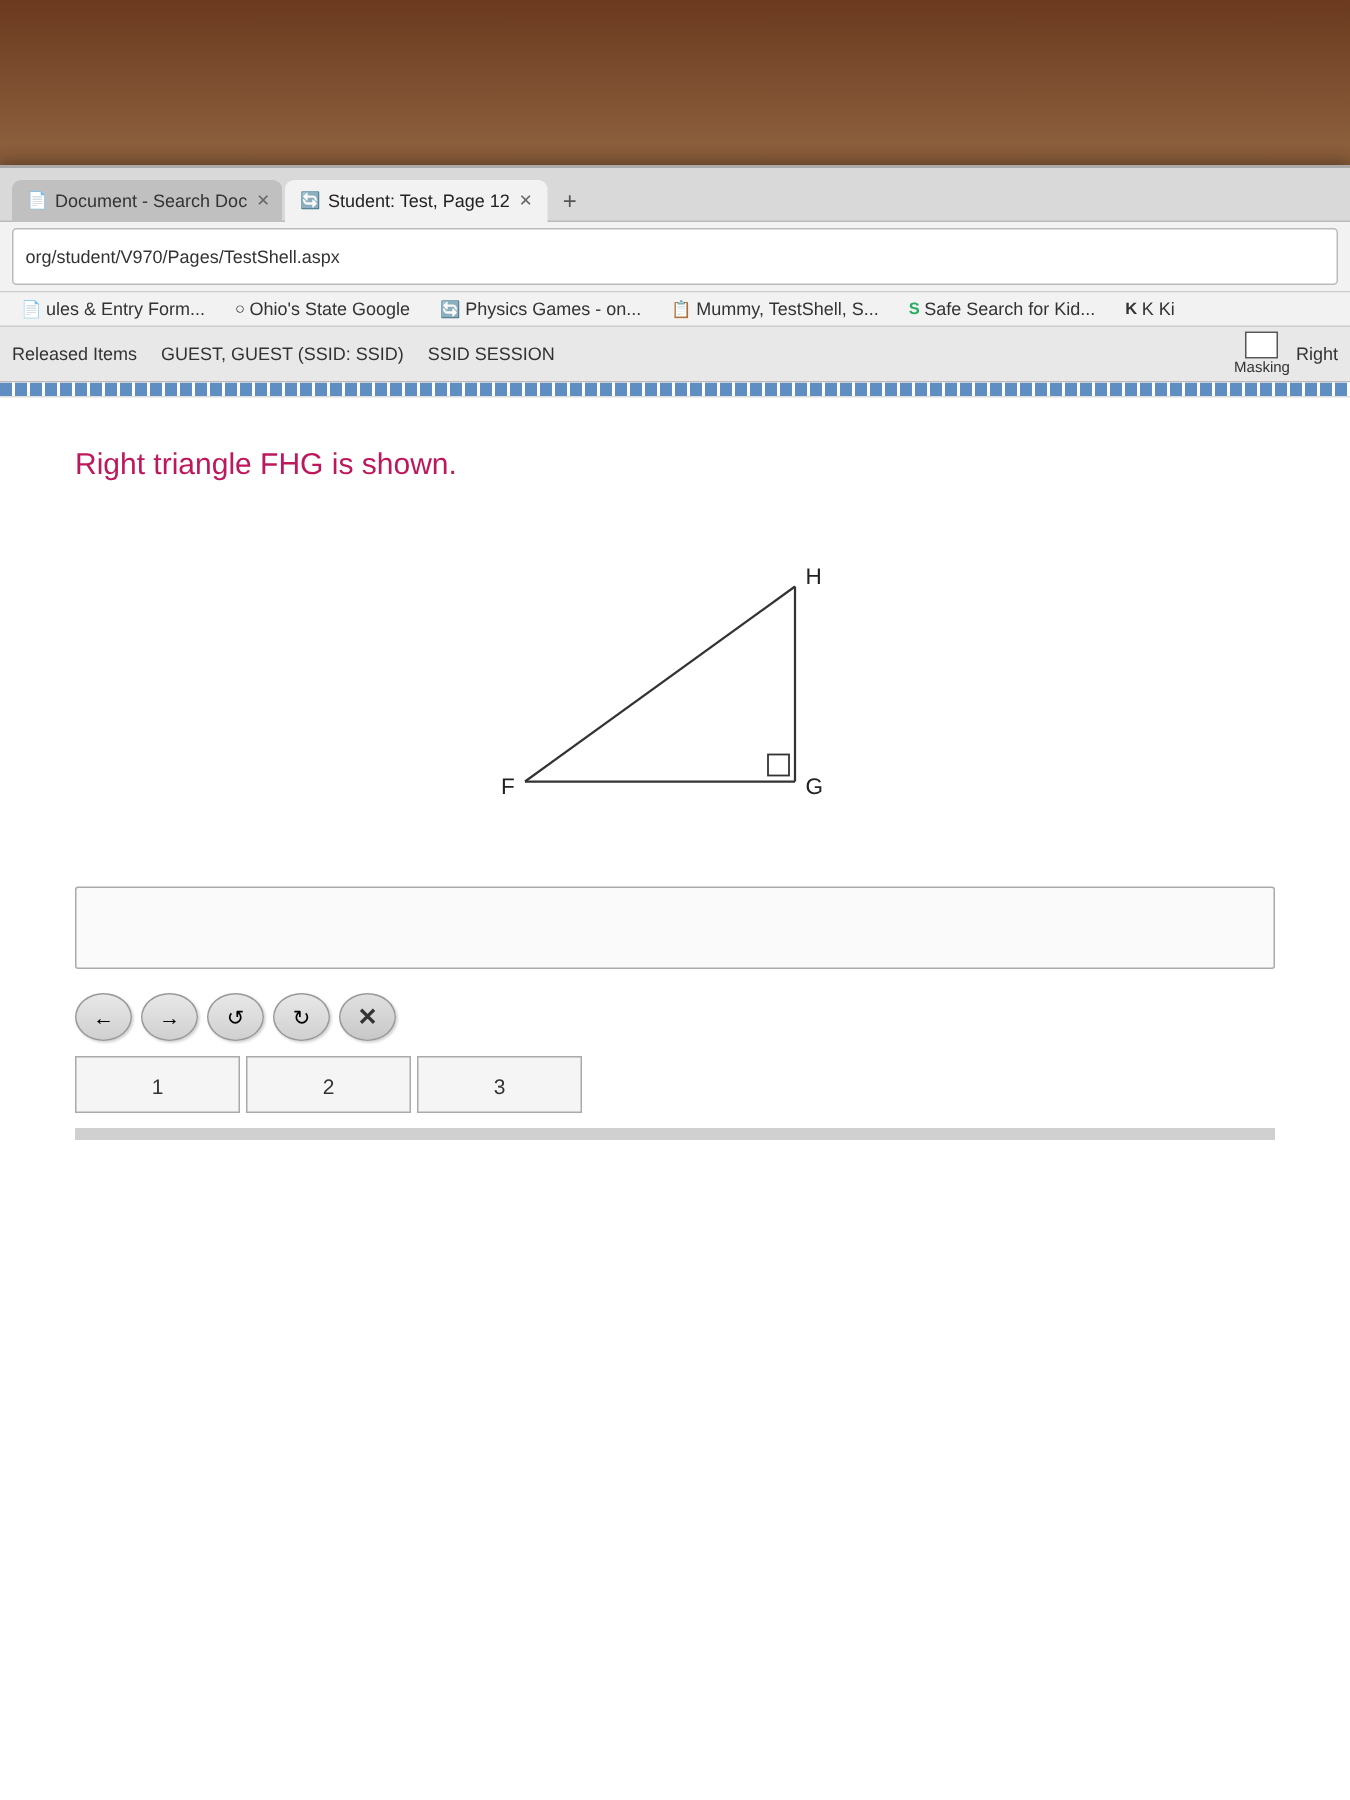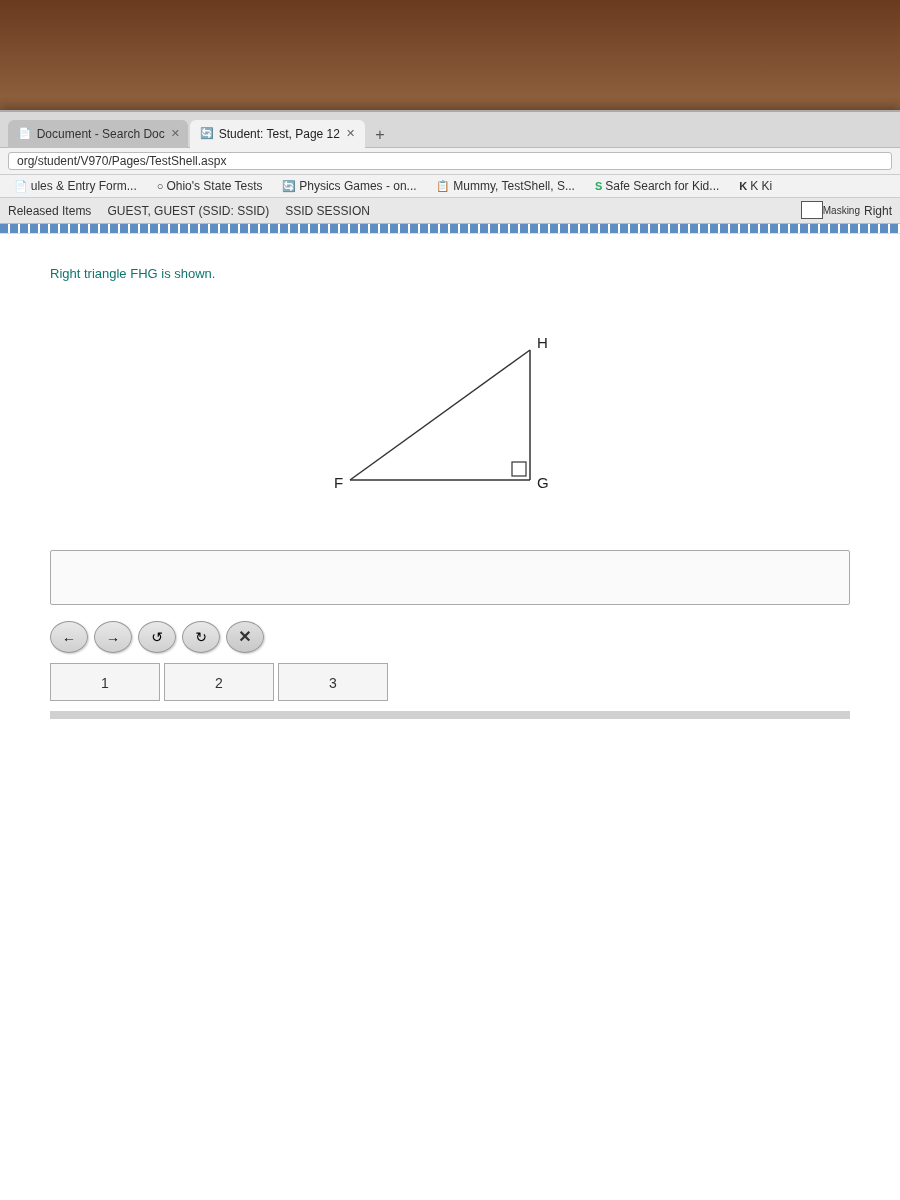--- a/index.html
+++ b/index.html
@@ -97,21 +97,21 @@
       background: #f2f2f2;
       border-bottom: 1px solid #ccc;
       padding: 4px 8px;
       display: flex;
       align-items: center;
       gap: 6px;
     }
 
     .address-bar {
       flex: 1;
-      height: 18px;
+      height: 38px;
       border: 1px solid #bbb;
       border-radius: 3px;
       padding: 0 8px;
       font-size: 12px;
       background: white;
       color: #333;
     }
 
     
     .bookmarks-bar {
@@ -154,21 +154,21 @@
 
     .test-nav-bar .nav-right {
       margin-left: auto;
       display: flex;
       align-items: center;
       gap: 8px;
     }
 
     .masking-btn {
       display: flex;
-      flex-direction: row;
+      flex-direction: column;
       align-items: center;
       font-size: 10px;
       cursor: pointer;
     }
 
     .masking-icon {
       width: 22px;
       height: 18px;
       border: 1px solid #555;
       background: #fff;
@@ -185,22 +185,22 @@
     }
 
     
     .main-content {
       padding: 30px 50px;
       background: #fff;
       min-height: 700px;
     }
 
     .question-text {
-      font-size: 13px;
-      color: #0f766e;
+      font-size: 20px;
+      color: #be185d;
       margin-bottom: 36px;
       line-height: 1.5;
     }
 
     
     .diagram-container {
       display: flex;
       justify-content: center;
       margin: 20px 0 30px 0;
     }
@@ -319,21 +319,21 @@
     <input class="address-bar" type="text" value="org/student/V970/Pages/TestShell.aspx" style="">
   </div>
 
   <div class="bookmarks-bar">
     <div class="bookmark-item">
       <span class="bookmark-favicon">📄</span>
       <span>ules &amp; Entry Form...</span>
     </div>
     <div class="bookmark-item">
       <span class="bookmark-favicon">○</span>
-      <span>Ohio's State Tests</span>
+      <span>Ohio's State Google</span>
     </div>
     <div class="bookmark-item">
       <span class="bookmark-favicon">🔄</span>
       <span>Physics Games - on...</span>
     </div>
     <div class="bookmark-item">
       <span class="bookmark-favicon">📋</span>
       <span>Mummy, TestShell, S...</span>
     </div>
     <div class="bookmark-item">

